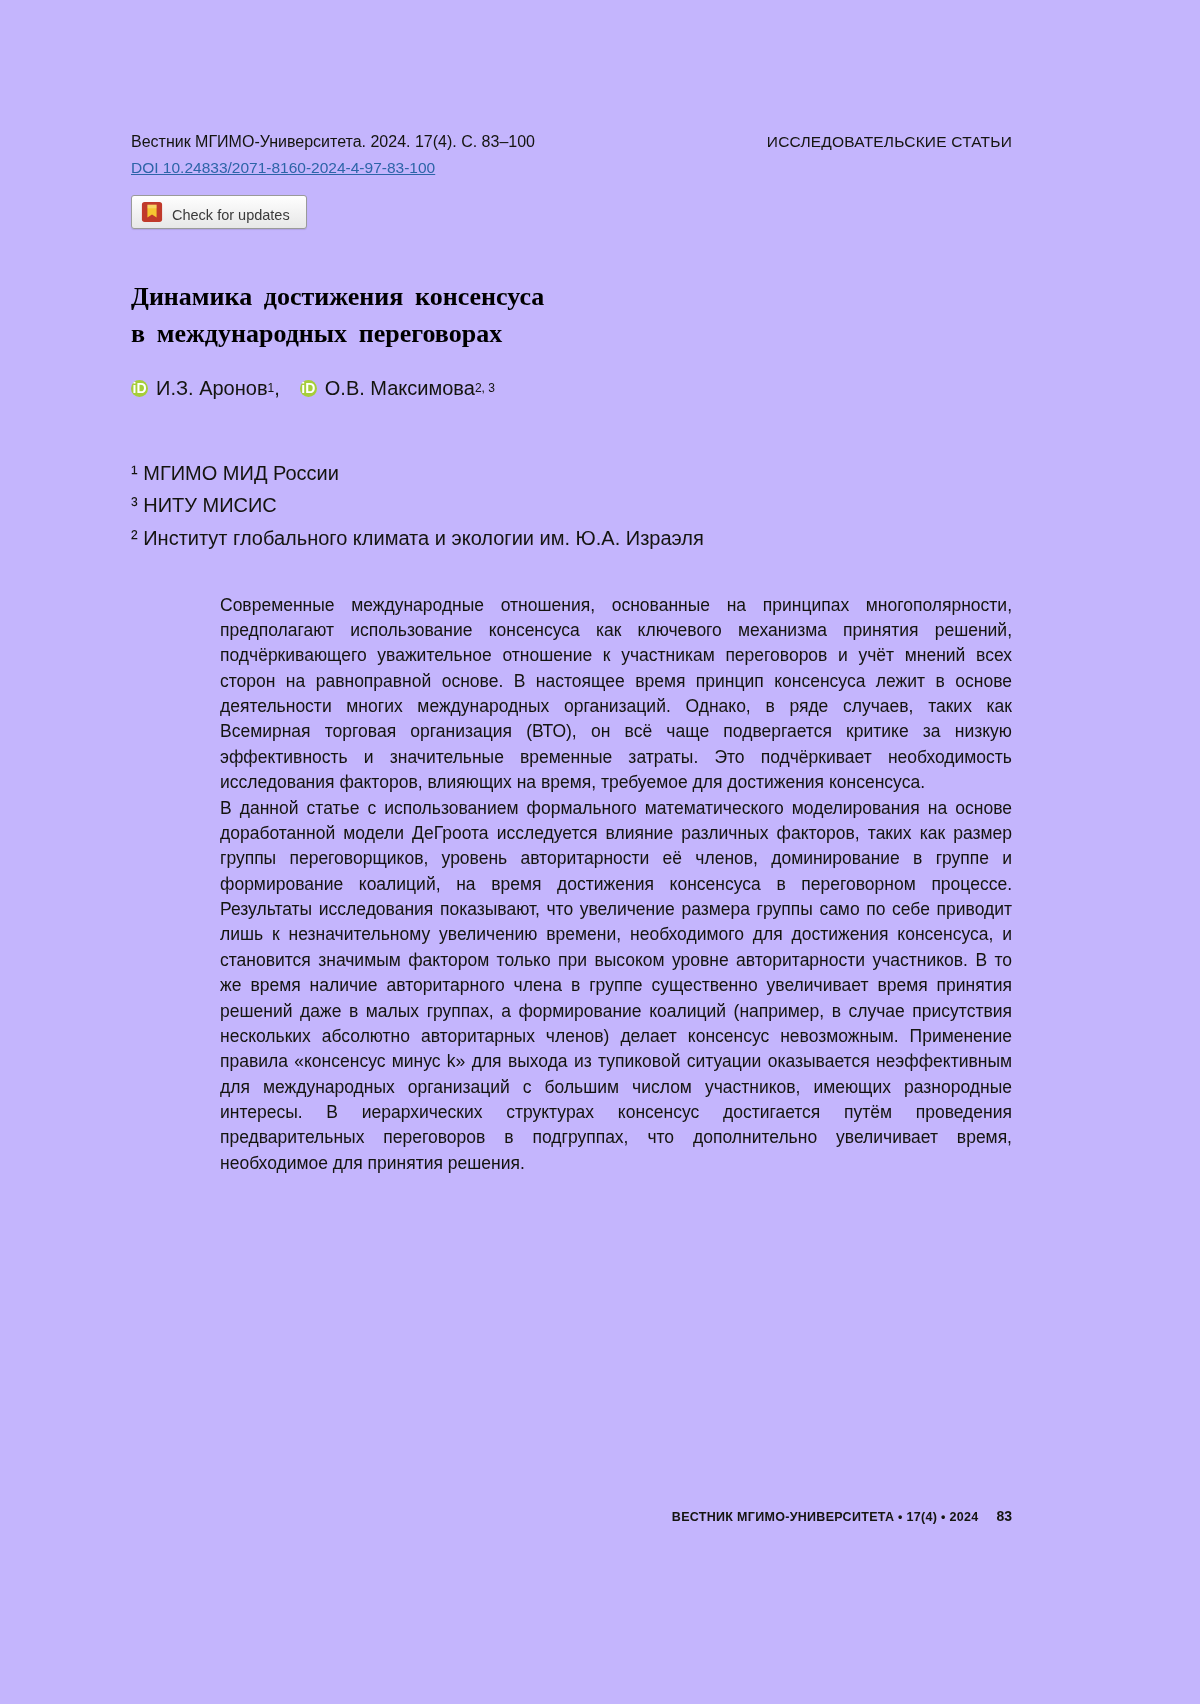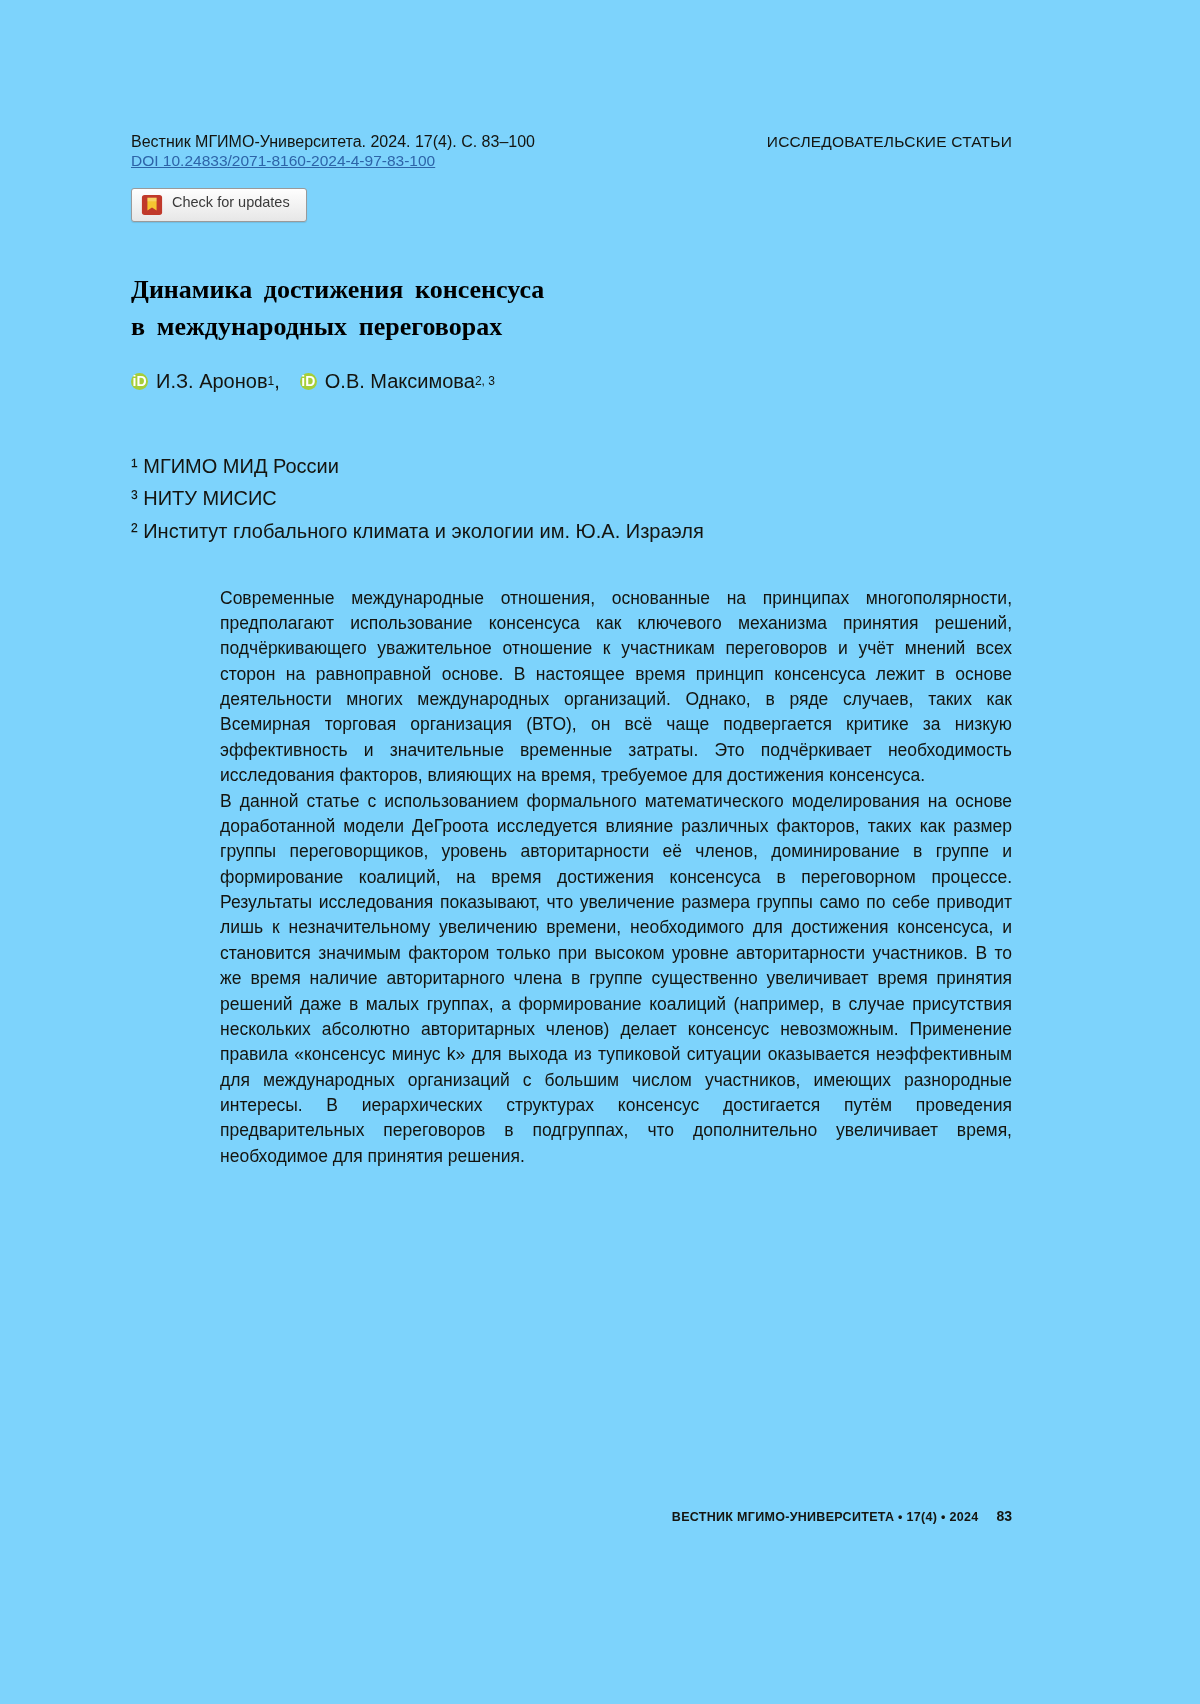--- a/index.html
+++ b/index.html
@@ -1,43 +1,43 @@
 <!DOCTYPE html>
 <html><head>
 <meta charset="utf-8">
 <style>
   html,body { margin:0; padding:0; background:#ffffff; }
   .page {
     position:relative;
     width:1200px;
     height:1704px;
-    background:#7dd3fc;
+    background:#c4b5fd;
     font-family:"Liberation Sans", sans-serif;
     color:#1d1d1b;
     overflow:hidden;
   }
   .content { position:absolute; left:131px; top:133px; width:881px; }
 
   .header-row { display:flex; justify-content:space-between; align-items:flex-start; }
   .journal-ref { font-size:16px; color:#14140f; }
   .section-label { font-size:15.5px; color:#14140f; letter-spacing:0.2px; }
 
   .doi-link {
     display:inline-block;
-    margin-top:1px;
+    margin-top:8px;
     font-size:15.5px;
     color:#2d64a8;
     text-decoration:underline;
     cursor:pointer;
   }
 
   .crossmark {
     margin-top:18px;
     display:inline-flex;
-    align-items:flex-start;
+    align-items:flex-end;
     gap:9px;
     padding:5px 16px 5px 9px;
     border:1px solid #9a9a9a;
     border-radius:3px;
     background:linear-gradient(#fefefe, #e7e7e7);
     box-shadow:0 1px 1px rgba(0,0,0,0.10);
     cursor:pointer;
   }
   .crossmark-label { font-size:14.5px; color:#3a3a3a; }
 

